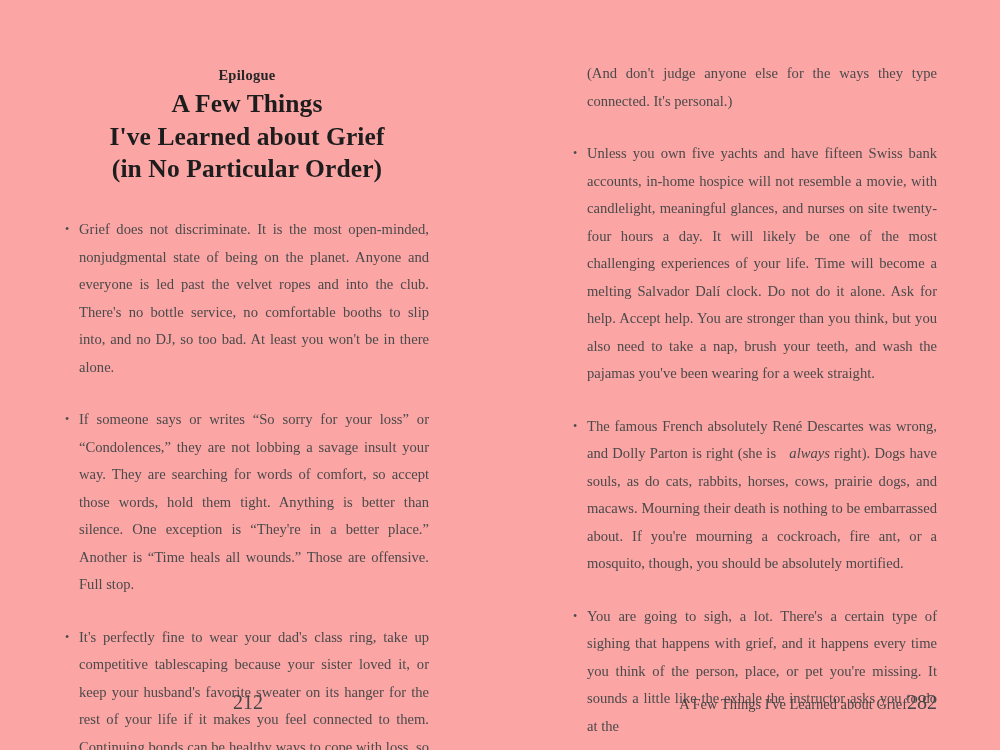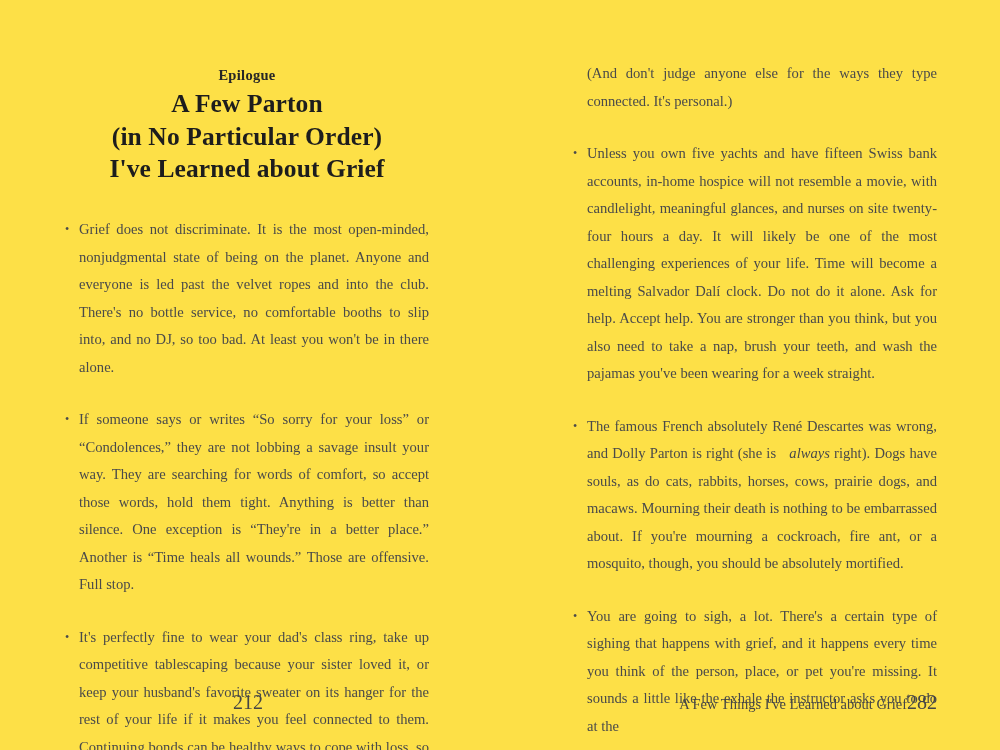--- a/index.html
+++ b/index.html
@@ -12,21 +12,21 @@
     height: 750px;
     font-family: "Liberation Serif", "DejaVu Serif", serif;
     color: #3b3b3b;
     overflow: hidden;
   }
 
   .spread {
     position: relative;
     width: 1000px;
     height: 750px;
-    background: #fde047;
+    background: #fca5a5;
   }
 
   .page {
     position: absolute;
     top: 0;
     height: 750px;
     box-sizing: border-box;
   }
   .page-left  { left: 0px;   width: 500px; }
   .page-right { left: 500px; width: 500px; }
@@ -118,23 +118,23 @@
 <body>
 
 <div class="spread">
 
   <div class="page page-left">
     <div class="column">
 
       <div class="chapter-head">
         <div class="chapter-eyebrow">Epilogue</div>
         <div class="chapter-title">
-          <span class="tline">A Few Parton</span>
+          <span class="tline">A Few Things</span>
+          <span class="tline">I've Learned about Grief</span>
           <span class="tline">(in No Particular Order)</span>
-          <span class="tline">I've Learned about Grief</span>
         </div>
       </div>
 
       <div class="body-block">
 
         <p class="para bulleted">
           <span class="bullet">•</span>
           <span>Grief does not discriminate. It is the most open-minded, nonjudgmental state of being on the planet. Anyone and everyone is led past the velvet ropes and into the club. There's no bottle service, no comfortable booths to slip into, and no DJ, so too bad. At least you won't be in there alone.</span>
         </p>
 

